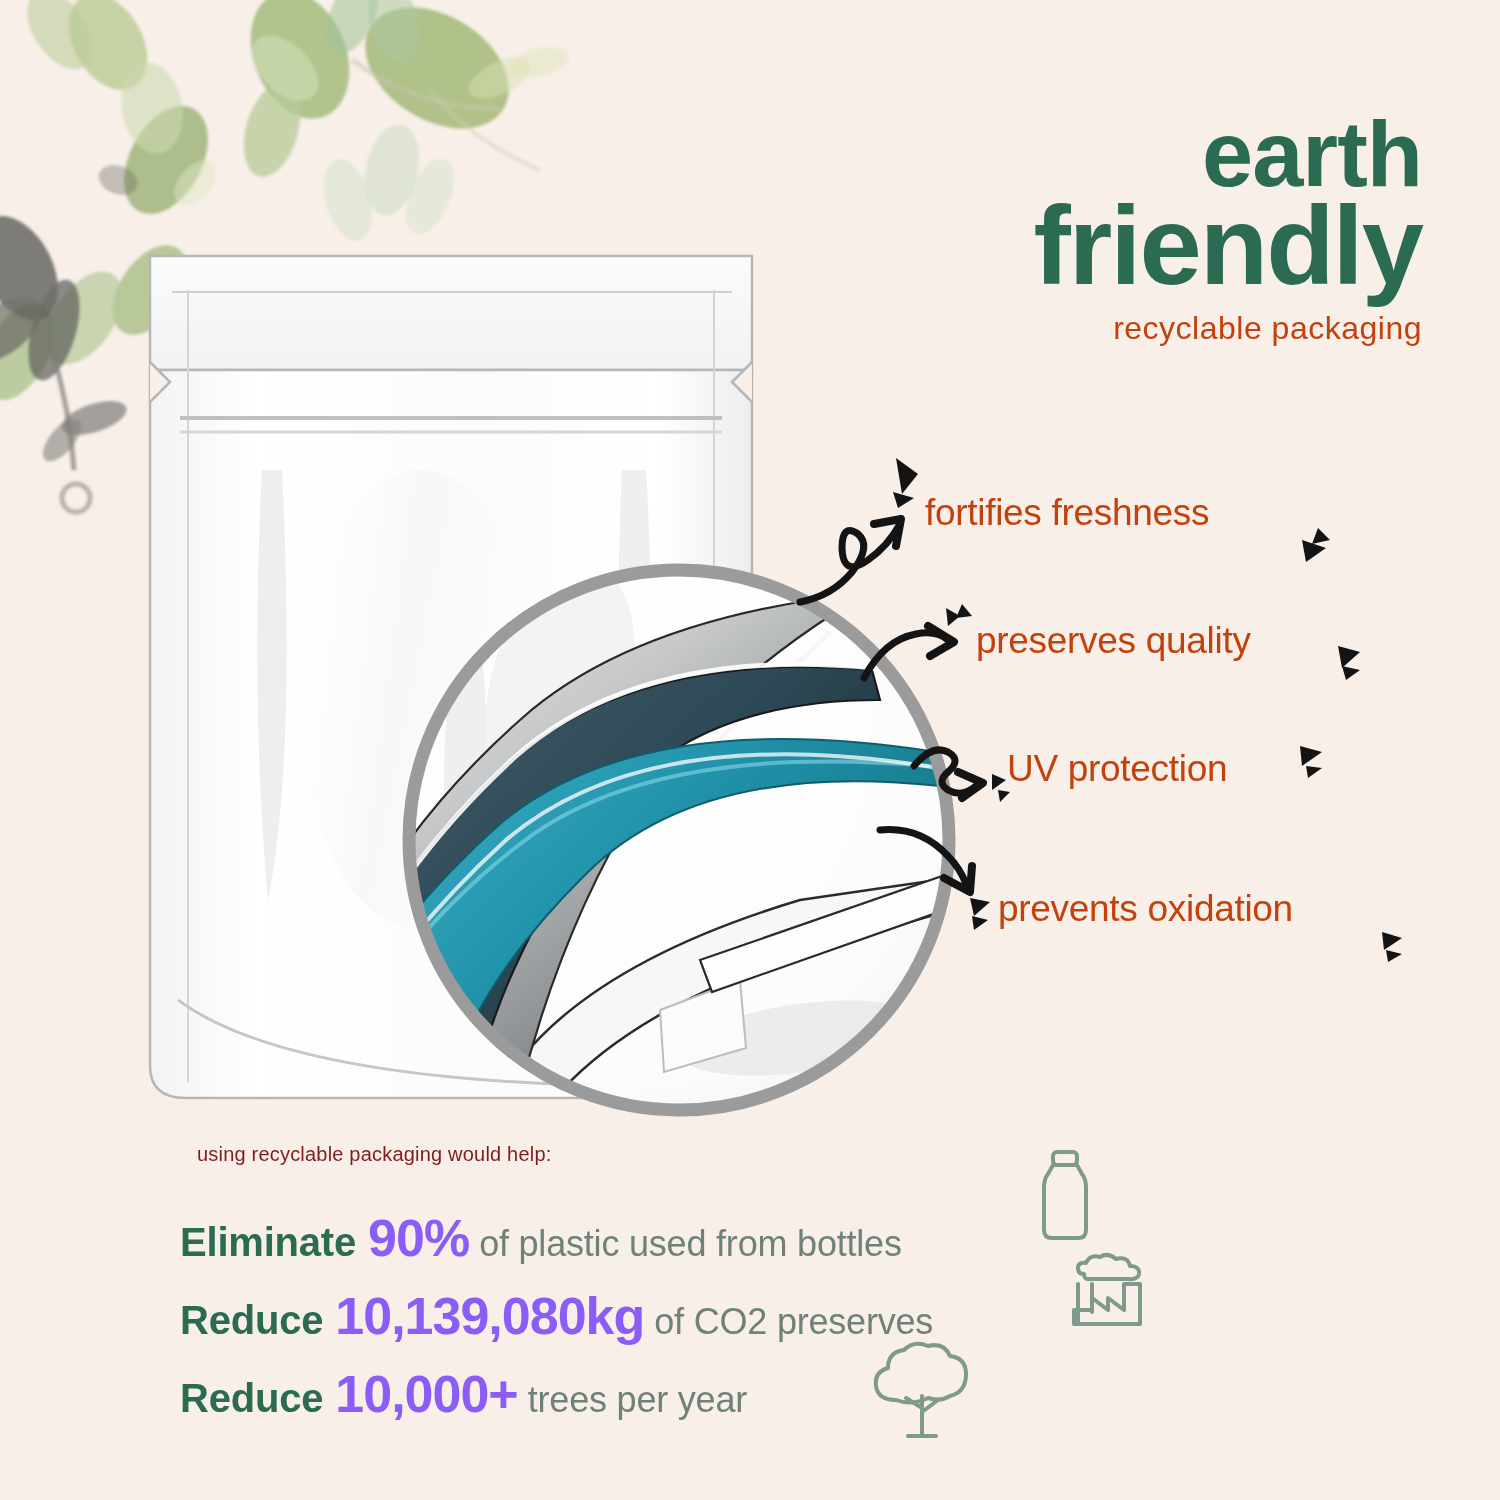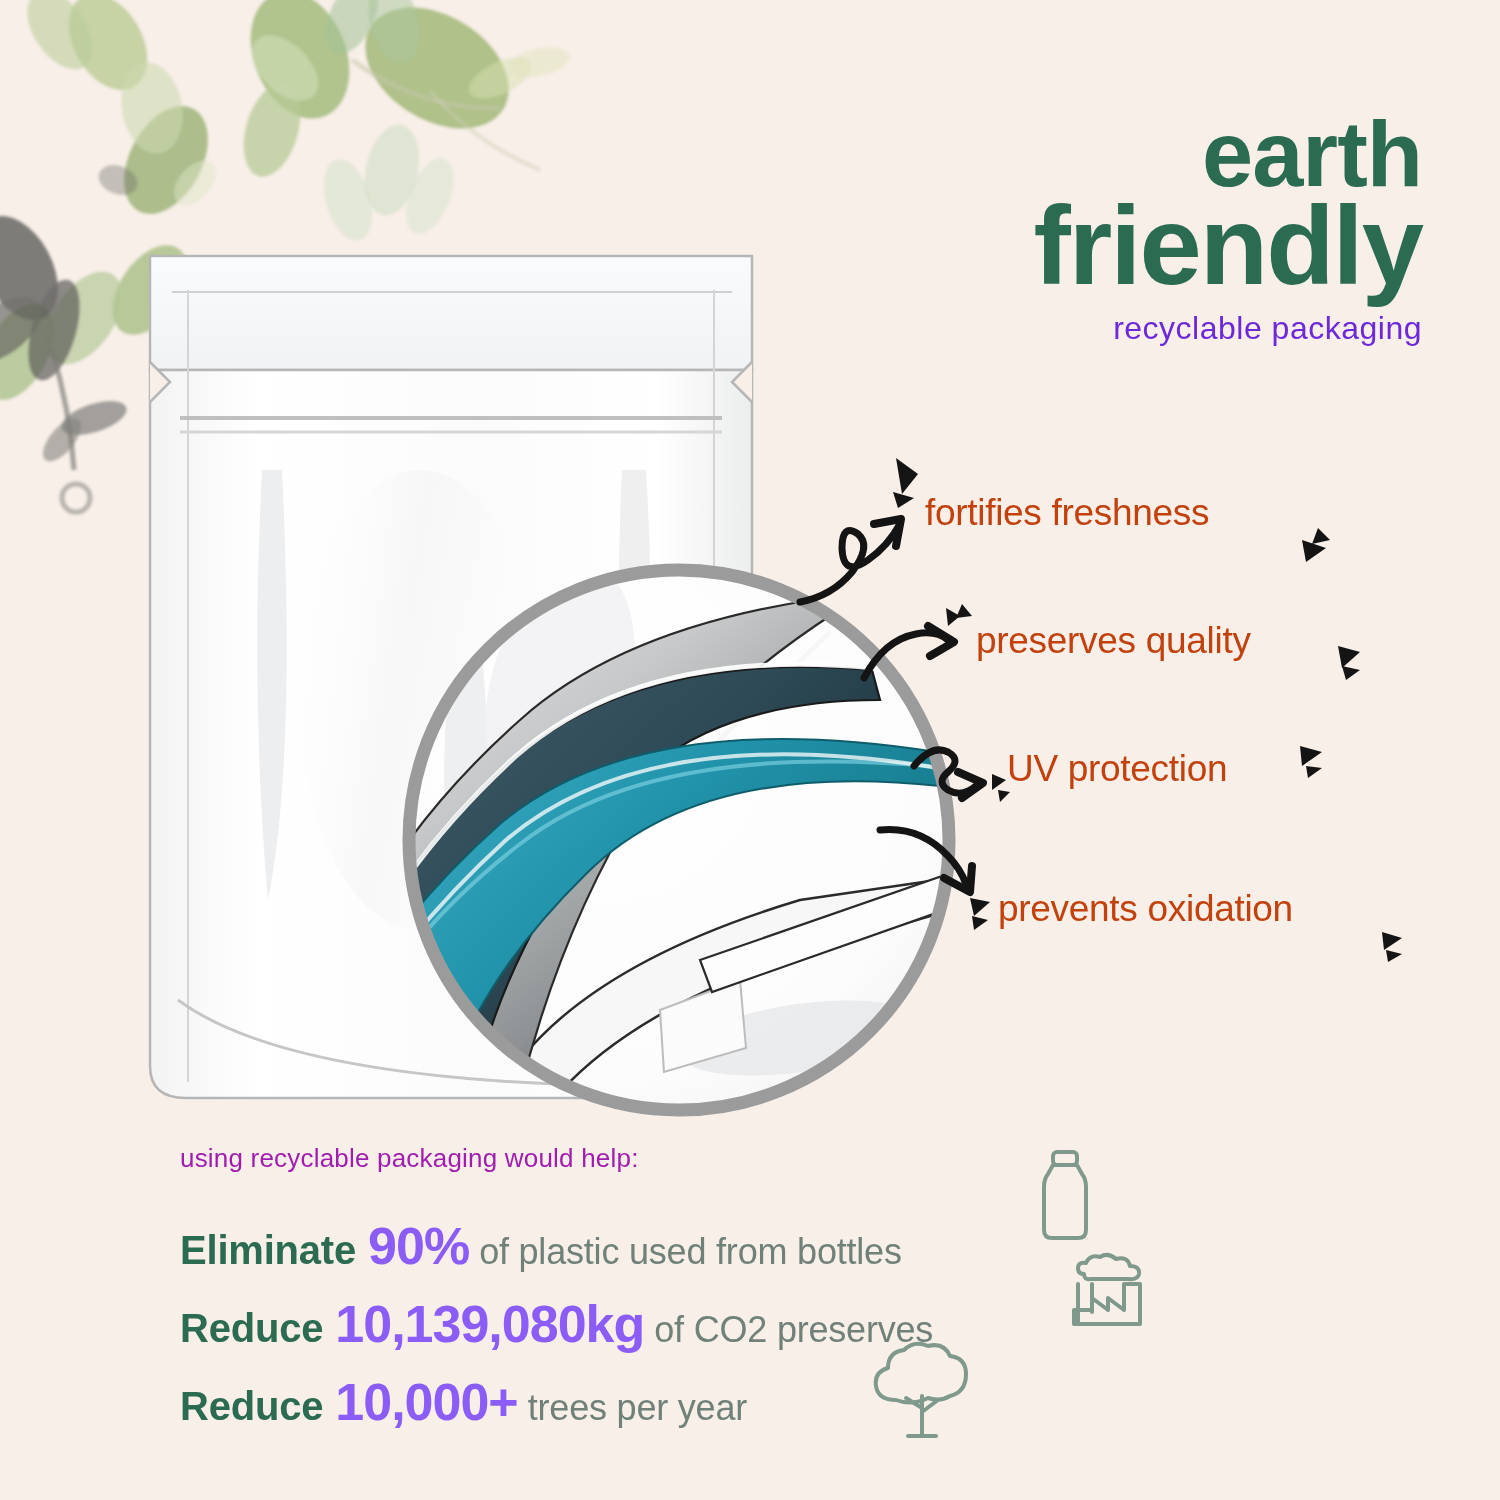--- a/index.html
+++ b/index.html
@@ -16,39 +16,39 @@
   .headline{position:absolute;left:862px;top:112px;width:560px;text-align:right;}
   .hl-line1{
     font-size:92px;font-weight:700;color:#2a6b52;line-height:0.92;
     letter-spacing:-1px;display:block;
   }
   .hl-line2{
     font-size:112px;font-weight:700;color:#2a6b52;line-height:0.94;
     letter-spacing:-2px;display:block;margin-top:-4px;
   }
   .hl-sub{
-    font-size:32px;font-weight:400;color:#6d28d9;line-height:1;
+    font-size:32px;font-weight:400;color:#c2410c;line-height:1;
     display:block;margin-top:14px;letter-spacing:0.5px;
   }
 
   
   .feat{
     position:absolute;font-size:37px;color:#c2410c;font-weight:400;
     white-space:nowrap;letter-spacing:-0.3px;
   }
   .feat-0{left:925px;top:492px;}
   .feat-1{left:976px;top:620px;}
   .feat-2{left:1007px;top:748px;}
   .feat-3{left:998px;top:888px;}
 
   
   .stats{position:absolute;left:180px;top:1143px;width:1140px;}
   .stats-intro{
-    font-size:26px;color:#a21caf;font-weight:400;letter-spacing:0.2px;
-    margin:0 0 26px 0;
+    font-size:20px;color:#7f1d1d;font-weight:400;letter-spacing:0.2px;
+    margin:0 0 26px 17px;
   }
   .stat-row{
     display:flex;align-items:baseline;height:78px;white-space:nowrap;
   }
   .stat-verb{
     font-size:40px;font-weight:700;color:#2a6b52;letter-spacing:-0.2px;
   }
   .stat-value{
     font-size:52px;font-weight:700;color:#8b5cf6;letter-spacing:-1px;
     margin:16px 10px 0 12px;

